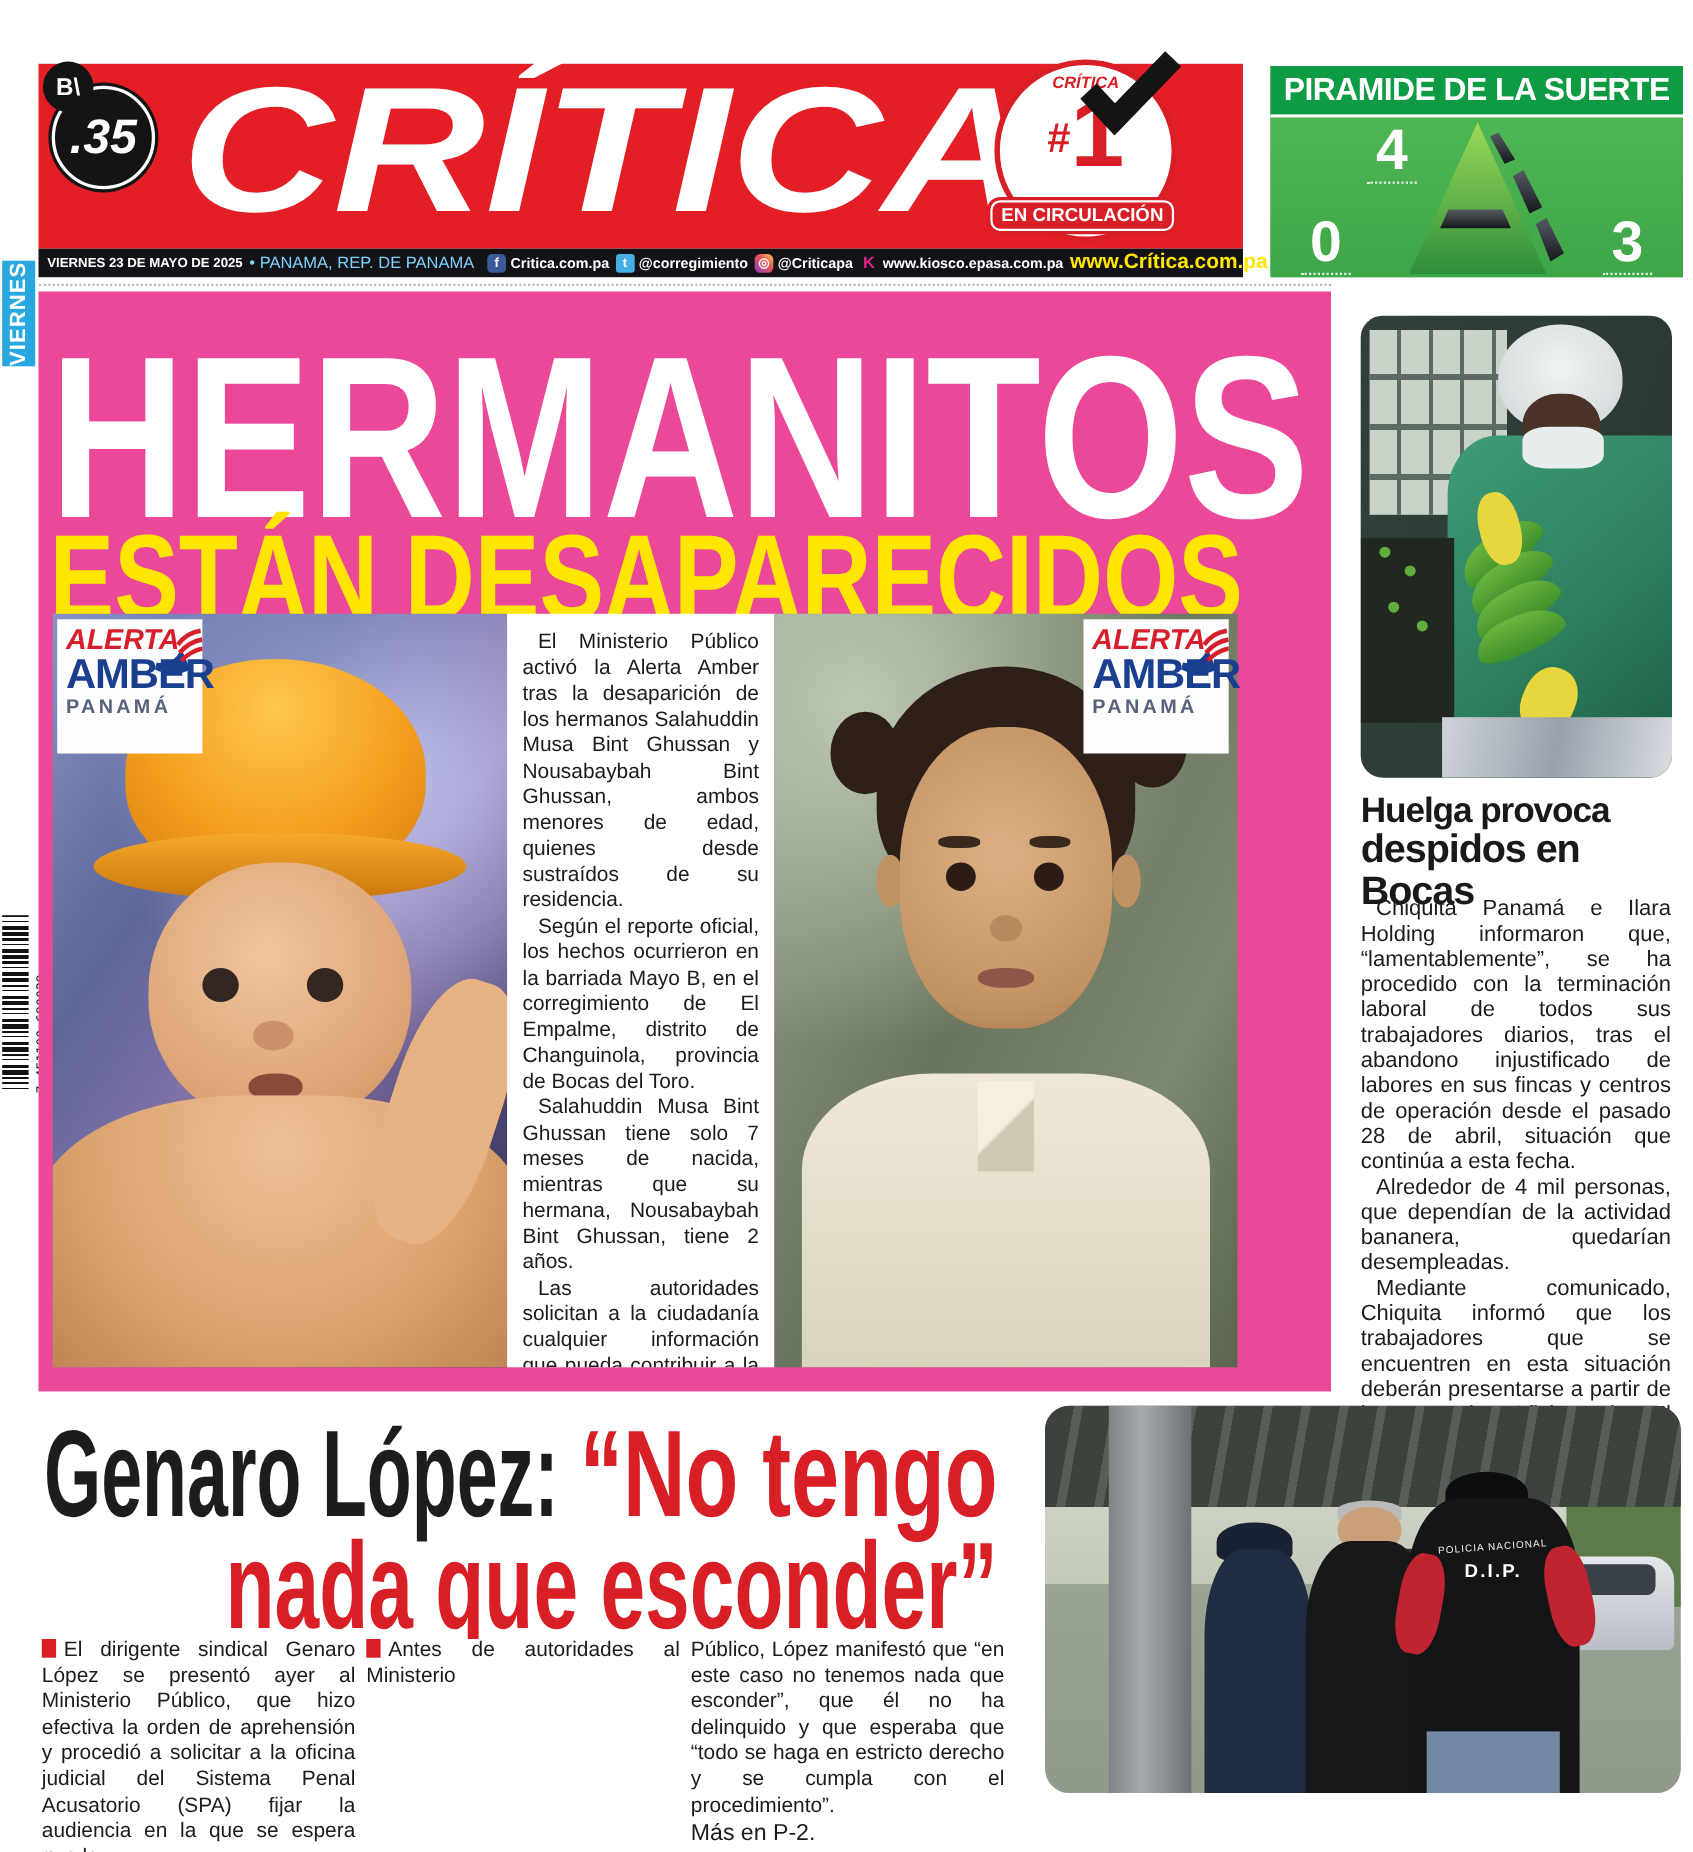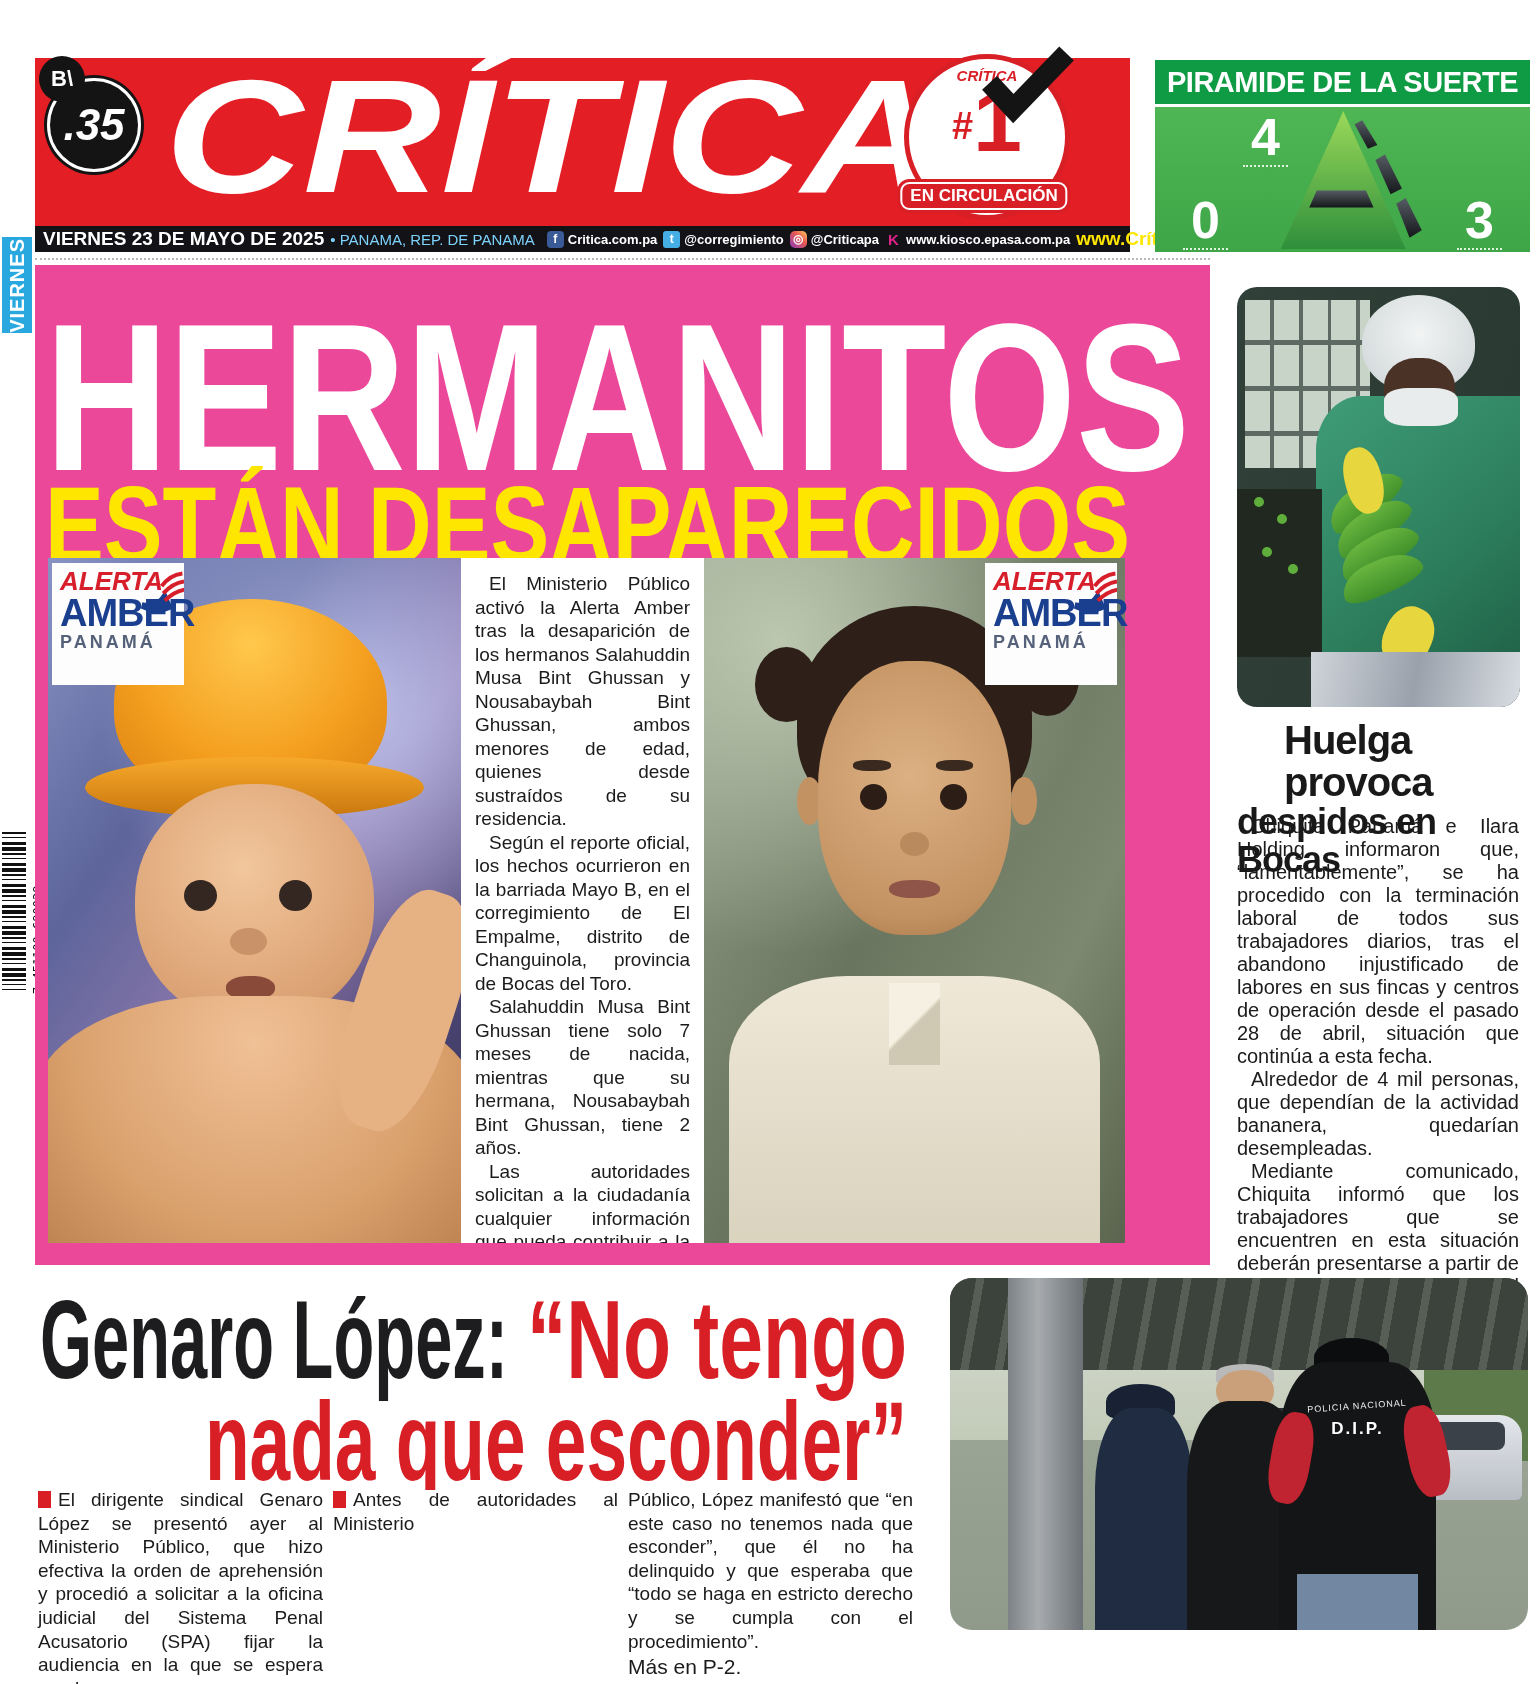--- a/index.html
+++ b/index.html
@@ -39,21 +39,21 @@
   .cb-hash{font-size:38px;margin-top:26px;}
   .cb-one{font-size:88px;}
   .cb-check{position:absolute;right:-6px;top:-4px;width:92px;height:78px;overflow:visible;}
   .cb-band{position:absolute;left:50%;bottom:14px;transform:translateX(-50%);white-space:nowrap;
     background:#d81f26;border:2px solid #fff;box-shadow:0 0 0 3px #d81f26;border-radius:9px;
     color:#fff;font-weight:bold;font-size:17px;padding:2px 8px;}
 
   
   .date-bar{position:absolute;left:35px;top:226px;width:1095px;height:26px;background:#131217;
     display:flex;align-items:center;padding:0 8px;box-sizing:border-box;color:#fff;gap:6px;}
-  .db-bold{font-weight:bold;font-size:19px;white-space:nowrap;}
+  .db-bold{font-weight:bold;font-size:12px;white-space:nowrap;}
   .db-rest{font-size:15px;color:#7dd3fc;white-space:nowrap;}
   .db-spacer{flex:1;}
   .soc{display:flex;align-items:center;gap:4px;white-space:nowrap;font-size:13px;font-weight:bold;}
   .ic{display:inline-flex;width:17px;height:17px;border-radius:4px;align-items:center;
     justify-content:center;font-size:12px;font-weight:bold;color:#fff;}
   .ic-fb{background:#3a5a98;}
   .ic-tw{background:#45aee4;border-radius:3px;}
   .ic-ig{background:linear-gradient(45deg,#8a3ab9,#e95950 60%,#fccc63);border-radius:5px;}
   .ic-k{background:transparent;color:#e0218a;font-size:15px;}
   .db-site{color:#ffe600;font-weight:bold;font-size:19px;white-space:nowrap;}
@@ -148,21 +148,21 @@
   .bn-banana{position:absolute;width:30%;height:8%;border-radius:50% 60% 60% 50% / 90% 90% 40% 40%;
     background:linear-gradient(#69b53f,#3f8f2a);}
   .bn-glove{position:absolute;background:#e8d63f;border-radius:45%;}
   .bn-crates{position:absolute;left:0;top:48%;width:30%;height:40%;background:#20281f;}
   .bn-crate-tip{position:absolute;width:10px;height:10px;border-radius:50%;background:#5fae3c;}
   .bn-foil{position:absolute;left:26%;bottom:0;width:74%;height:13%;
     background:linear-gradient(100deg,#cfd4da,#9aa1ab 50%,#d8dde2);}
 
   .sb-head{position:absolute;left:1237px;top:720px;width:290px;color:#191919;font-weight:bold;
     letter-spacing:-1px;line-height:1.04;}
-  .sb-head .l1{font-size:40px;margin-left:47px;}
+  .sb-head .l1{font-size:32px;}
   .sb-head .l2{font-size:36px;}
   .sb-body{position:absolute;left:1237px;top:815px;width:282px;}
   .sb-body p{margin:0;text-indent:14px;font-size:20px;line-height:23px;text-align:justify;color:#1c1a1b;}
 
   
   .bh-svg{left:35px;top:1278px;width:880px;height:212px;}
   .bcol{position:absolute;top:1488px;width:285px;}
   .bcol p{margin:0 0 2px 0;font-size:19px;line-height:23.6px;text-align:justify;color:#1c1a1b;}
   .bcol .more{text-align:left;font-size:21px;}
   .bc1{left:38px;} .bc2{left:333px;} .bc3{left:628px;}

